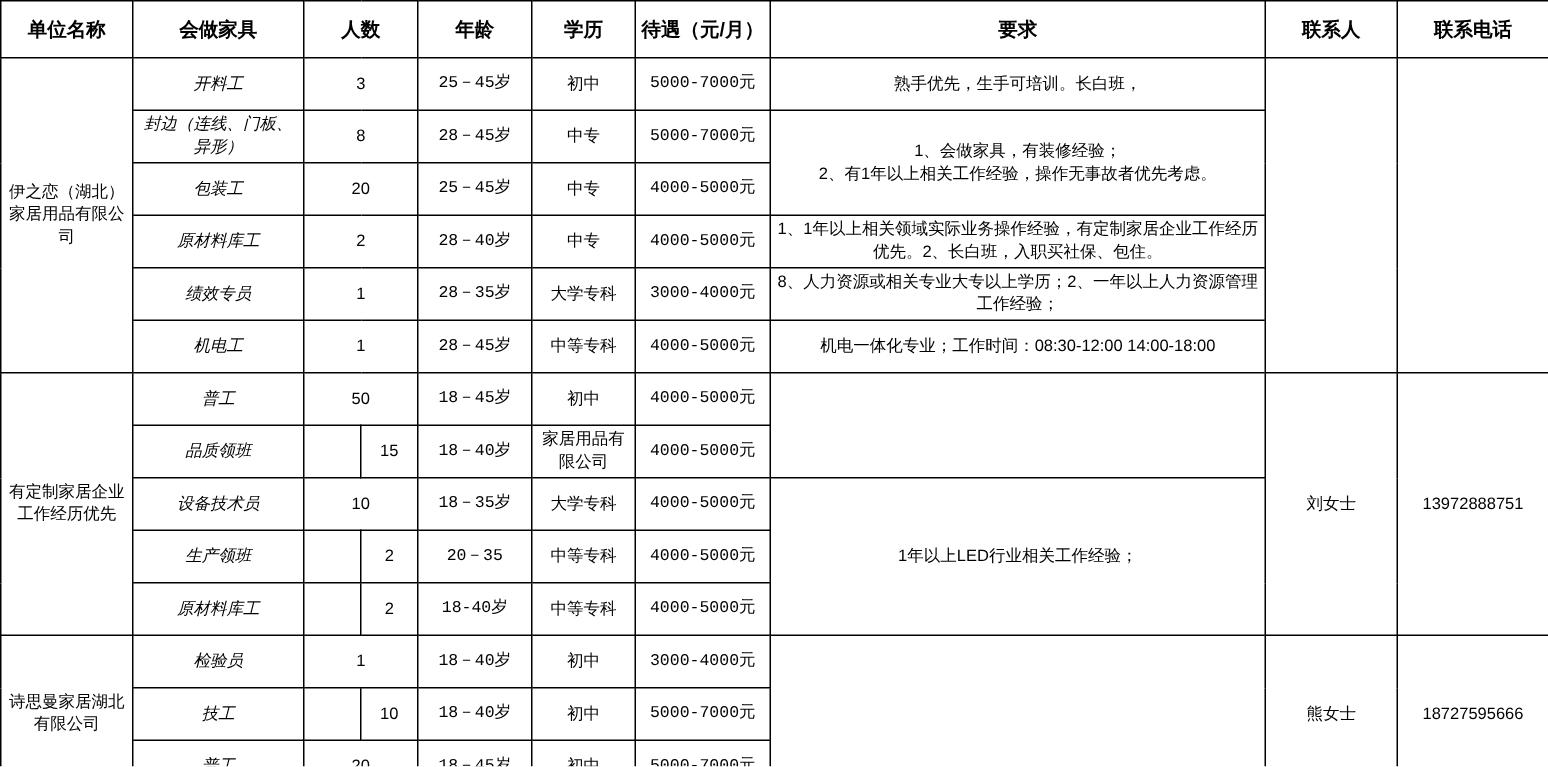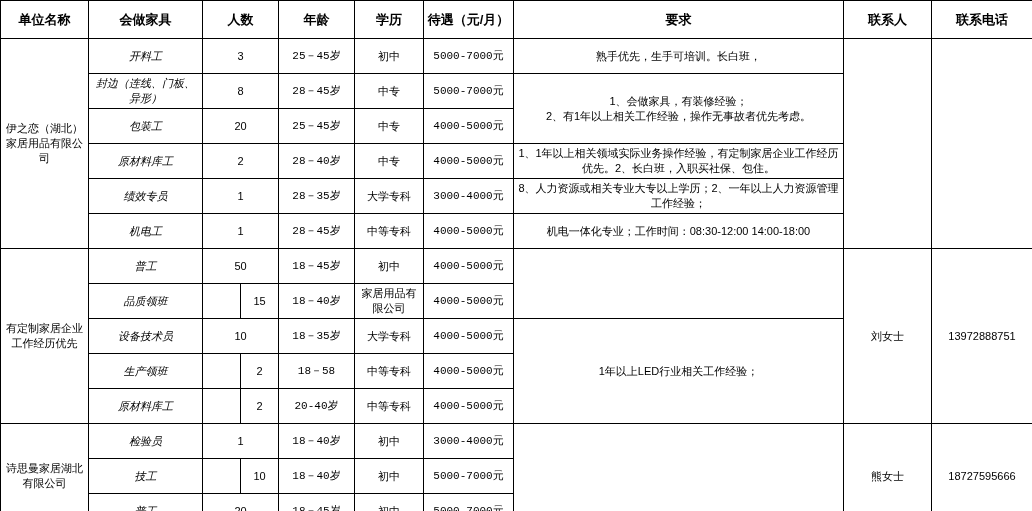--- a/index.html
+++ b/index.html
@@ -175,29 +175,29 @@
         <td colspan="2">10</td>
         <td class="nowrap">18－35岁</td>
         <td>大学专科</td>
         <td class="nowrap">4000-5000元</td>
         <td class="req req-center" rowspan="3">1年以上LED行业相关工作经验；</td>
       </tr>
       <tr class="row-h">
         <td class="post">生产领班</td>
         <td></td>
         <td>2</td>
-        <td class="nowrap">18－58</td>
+        <td class="nowrap">20－35</td>
         <td>中等专科</td>
         <td class="nowrap">4000-5000元</td>
       </tr>
       <tr class="row-h">
         <td class="post">原材料库工</td>
         <td></td>
         <td>2</td>
-        <td class="nowrap">20-40岁</td>
+        <td class="nowrap">18-40岁</td>
         <td>中等专科</td>
         <td class="nowrap">4000-5000元</td>
       </tr>
 
       <tr class="row-h">
         <td class="unit" rowspan="3">诗思曼家居湖北有限公司</td>
         <td class="post">检验员</td>
         <td colspan="2">1</td>
         <td class="nowrap">18－40岁</td>
         <td>初中</td>

